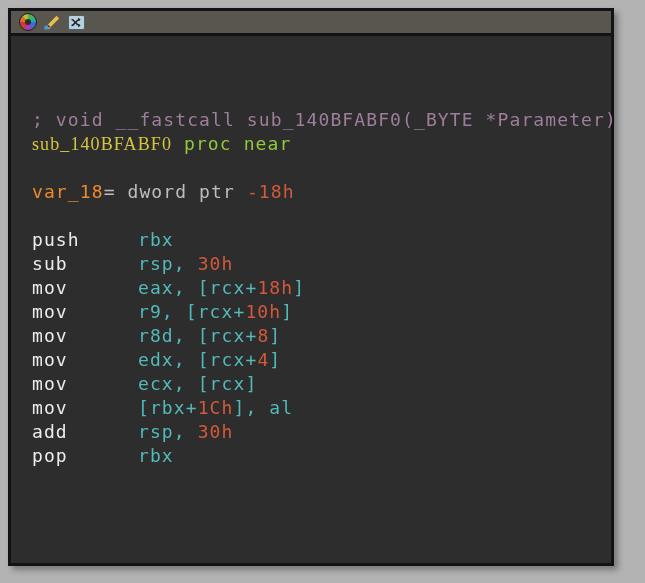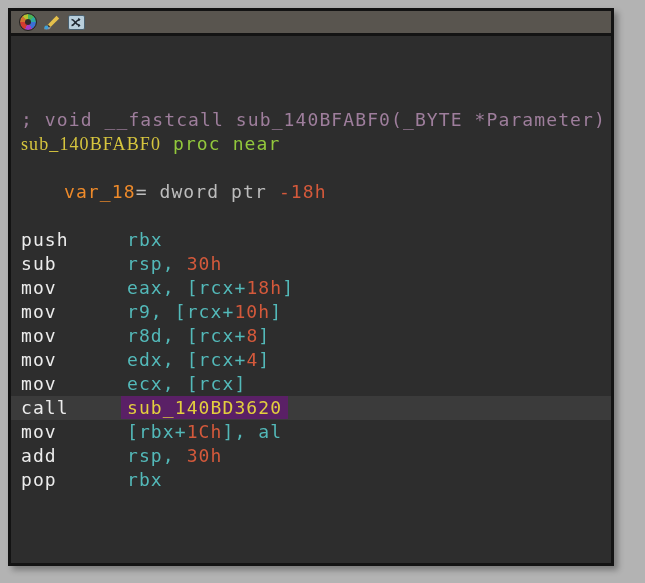--- a/index.html
+++ b/index.html
@@ -29,28 +29,28 @@
     width:16px;height:16px;border-radius:50%;position:relative;
     background:conic-gradient(#49b356 0 13%, #2da9a0 13% 26%, #3b6fd4 26% 41%,
       #a43bc4 41% 56%, #d23b30 56% 74%, #d2742f 74% 88%, #b5c22f 88% 100%);
     outline:1px solid #262320;
   }
   .wheel::after{content:"";position:absolute;inset:5px;background:#2f2b28;border-radius:50%;}
   .code{
     font-size:18px;letter-spacing:1.1px;line-height:24px;
     color:#ececec;
   }
-  .line{height:24px;white-space:pre;padding-left:10px;}
+  .line{height:24px;white-space:pre;padding-left:21px;}
   .line.hl{background:var(--line_hl,#3b3b3b);}
   .tok{}
   .c-mn{color:var(--mn,#ececec);display:inline-block;width:106px;letter-spacing:1.1px;}
   .c-comment{color:var(--comment,#9e7e9c);}
   .c-fname{color:var(--fname,#d6c53e);font-family:Liberation Serif, serif;}
   .c-kw{color:var(--kw,#92c83c);}
-  .c-varname{color:var(--varname,#ee8a2a);margin-left:43px;}
+  .c-varname{color:var(--varname,#ee8a2a);}
   .c-num{color:var(--num,#d4593b);}
   .c-reg{color:var(--reg,#53b9b9);}
   .c-gray{color:var(--gray,#bdbdbd);}
   .c-callee{
     color:var(--callee,#e3cf3e);
     background:var(--callee_bg,#5a2066);
     padding:1px 6px;margin-left:-6px;
   }
 </style>
 </head>
@@ -83,18 +83,17 @@
       <div class="line"></div>
       <div class="line"><span class="tok c-varname">var_18</span><span class="tok c-gray">= </span><span class="tok c-gray">dword ptr </span><span class="tok c-num">-18h</span></div>
       <div class="line"></div>
       <div class="line"><span class="tok c-mn">push</span><span class="tok c-reg">rbx</span></div>
       <div class="line"><span class="tok c-mn">sub</span><span class="tok c-reg">rsp, </span><span class="tok c-num">30h</span></div>
       <div class="line"><span class="tok c-mn">mov</span><span class="tok c-reg">eax, [rcx+</span><span class="tok c-num">18h</span><span class="tok c-reg">]</span></div>
       <div class="line"><span class="tok c-mn">mov</span><span class="tok c-reg">r9, [rcx+</span><span class="tok c-num">10h</span><span class="tok c-reg">]</span></div>
       <div class="line"><span class="tok c-mn">mov</span><span class="tok c-reg">r8d, [rcx+</span><span class="tok c-num">8</span><span class="tok c-reg">]</span></div>
       <div class="line"><span class="tok c-mn">mov</span><span class="tok c-reg">edx, [rcx+</span><span class="tok c-num">4</span><span class="tok c-reg">]</span></div>
       <div class="line"><span class="tok c-mn">mov</span><span class="tok c-reg">ecx, [rcx]</span></div>
-      <div class="line hl"><span class="tok c-mn">call</span><span class="tok c-callee">sub_140BD3620</span></div>
       <div class="line"><span class="tok c-mn">mov</span><span class="tok c-reg">[rbx+</span><span class="tok c-num">1Ch</span><span class="tok c-reg">], al</span></div>
       <div class="line"><span class="tok c-mn">add</span><span class="tok c-reg">rsp, </span><span class="tok c-num">30h</span></div>
       <div class="line"><span class="tok c-mn">pop</span><span class="tok c-reg">rbx</span></div>
     </div>
 </div>
 
 </body></html>

